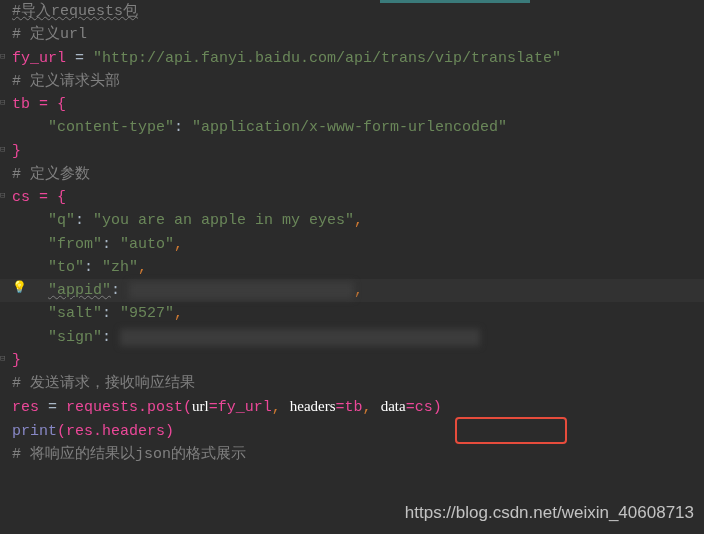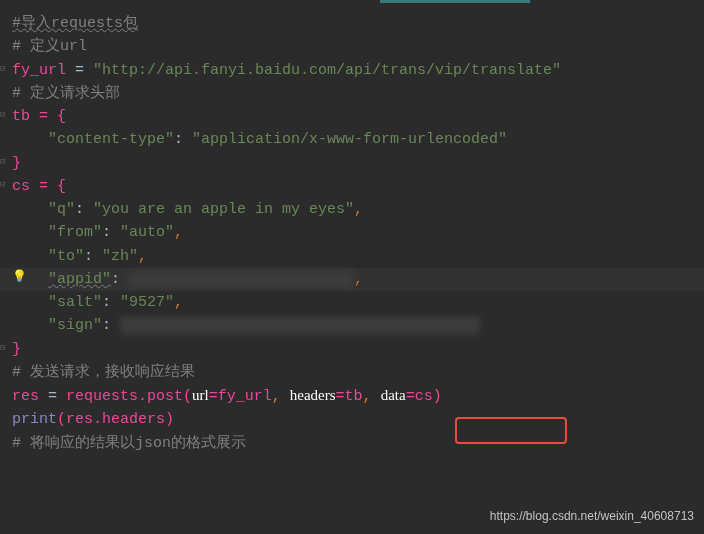--- a/index.html
+++ b/index.html
@@ -8,21 +8,21 @@
       font-family: "Consolas", "Monaco", "Courier New", monospace;
       font-size: 15px;
       line-height: 1.55;
       color: #a9b7c6;
       width: 704px;
       height: 534px;
       overflow: hidden;
       position: relative;
     }
     .editor {
-      padding: 12px 0 0 12px;
+      padding: 0px 0 0 12px;
       position: relative;
       border-radius: 25px;
     }
     .line { white-space: pre; position: relative; }
     .fold-mark {
       position: absolute;
       left: -12px;
       top: 4px;
       width: 10px;
       height: 10px;
@@ -58,21 +58,21 @@
     .highlight-box {
       position: absolute;
       border: 2px solid #e74c3c;
       border-radius: 4px;
       pointer-events: none;
     }
     .watermark {
       position: absolute;
       color: #dddddd;
       font-family: Arial, sans-serif;
-      font-size: 12px;
+      font-size: 17px;
       opacity: 0.85;
     }
     .redacted {
       background: #3c3c3c;
       color: transparent;
       filter: blur(3px);
     }
     .top-indicator {
       position: absolute;
       top: 0;
@@ -88,20 +88,21 @@
 <div class="top-indicator"></div>
 
 <div class="editor">
   <div class="line"><span class="comment underline-wavy">#导入requests包</span></div>
   <div class="line"><span class="comment"># 定义url</span></div>
   <div class="line"><span class="fold-mark">⊟</span><span class="identifier">fy_url</span><span class="operator"> = </span><span class="string">"http://api.fanyi.baidu.com/api/trans/vip/translate"</span></div>
   <div class="line"><span class="comment"># 定义请求头部</span></div>
   <div class="line"><span class="fold-mark">⊟</span><span class="identifier">tb = {</span></div>
   <div class="line"><span>    </span><span class="string">"content-type"</span><span class="operator">: </span><span class="string">"application/x-www-form-urlencoded"</span></div>
   <div class="line"><span class="fold-mark">⊟</span><span class="identifier">}</span></div>
+  <div class="line"><span class="comment"># 定义参数</span></div>
   <div class="line"><span class="fold-mark">⊟</span><span class="identifier">cs = {</span></div>
   <div class="line"><span>    </span><span class="string">"q"</span><span class="operator">: </span><span class="string">"you are an apple in my eyes"</span><span class="keyword">,</span></div>
   <div class="line"><span>    </span><span class="string">"from"</span><span class="operator">: </span><span class="string">"auto"</span><span class="keyword">,</span></div>
   <div class="line"><span>    </span><span class="string">"to"</span><span class="operator">: </span><span class="string">"zh"</span><span class="keyword">,</span></div>
   <div class="line highlight-line"><span class="gutter-bulb">💡</span><span>    </span><span class="string underline-wavy">"appid"</span><span class="operator">: </span><span class="string redacted">"                       "</span><span class="keyword">,</span></div>
   <div class="line"><span>    </span><span class="string">"salt"</span><span class="operator">: </span><span class="string">"9527"</span><span class="keyword">,</span></div>
   <div class="line"><span>    </span><span class="string">"sign"</span><span class="operator">: </span><span class="string redacted">"                                      "</span></div>
   <div class="line"><span class="fold-mark">⊟</span><span class="identifier">}</span></div>
   <div class="line"><span class="comment"># 发送请求，接收响应结果</span></div>
   <div class="line"><span class="identifier">res</span><span class="operator"> = </span><span class="identifier">requests.post(</span><span class="kwarg">url</span><span class="identifier">=fy_url</span><span class="keyword">,</span> <span class="kwarg">headers</span><span class="identifier">=tb</span><span class="keyword">,</span> <span class="kwarg">data</span><span class="identifier">=cs)</span></div>

